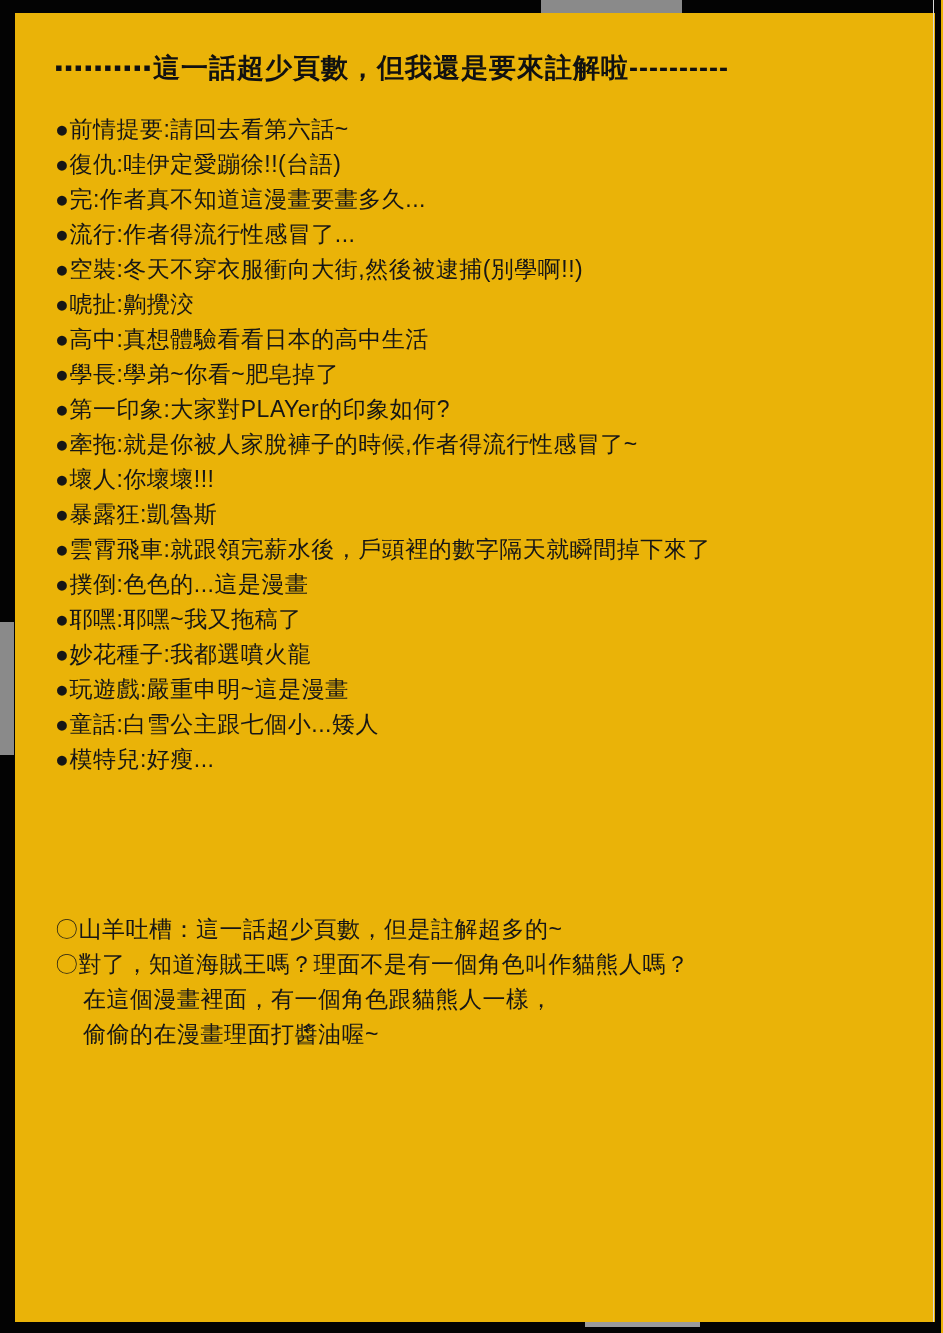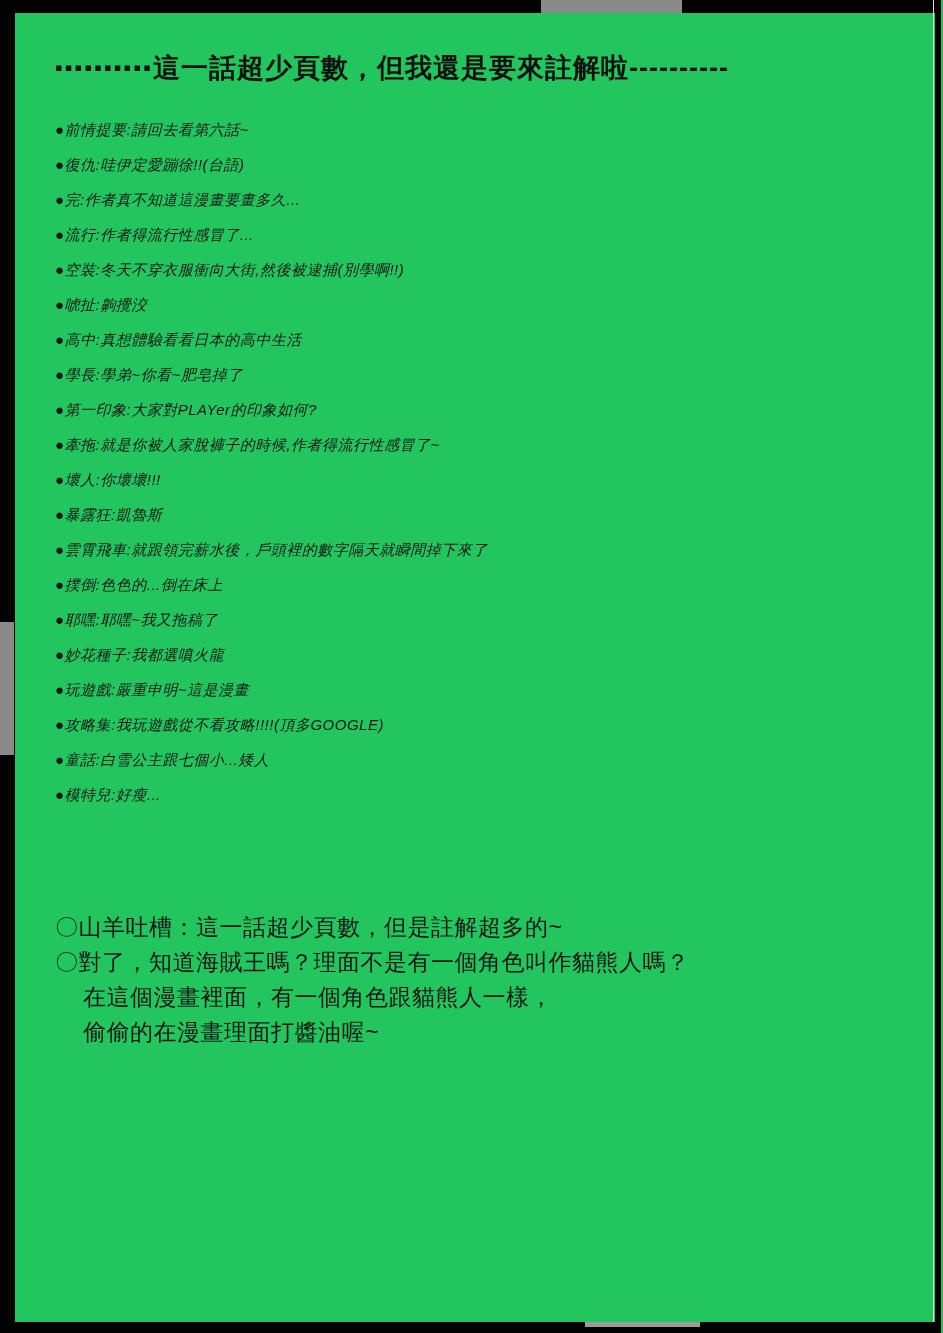--- a/index.html
+++ b/index.html
@@ -1,21 +1,21 @@
 <!DOCTYPE html>
 <html><head>
 <meta charset="utf-8">
 <style>
   * { margin: 0; padding: 0; box-sizing: border-box; }
   html, body { background: #ffffff; }
   .page {
     position: relative;
     width: 943px;
     height: 1333px;
-    background: #22c55e;
+    background: #eab308;
     overflow: hidden;
     font-family: "Liberation Sans", "DejaVu Sans", sans-serif;
     color: #161616;
   }
   
   .border-top    { position: absolute; left: 0;   top: 0;    width: 936px; height: 13px;  background: #030303; }
   .border-left   { position: absolute; left: 0;   top: 0;    width: 15px;  height: 1333px; background: #030303; }
   .border-bottom { position: absolute; left: 0;   top: 1322px; width: 941px; height: 11px; background: #030303; }
   .border-right  { position: absolute; left: 935px; top: 0;  width: 6px;   height: 1333px; background: #030303; }
   .gray-top      { position: absolute; left: 541px; top: 0;  width: 141px; height: 13px;  background: #8a8a8a; }
@@ -41,34 +41,32 @@
   
   .notes {
     position: absolute;
     left: 55px;
     top: 112px;
     width: 850px;
   }
   .note-line {
     height: 35px;
     line-height: 35px;
-    font-size: 15px;
+    font-size: 23px;
     letter-spacing: 0.5px;
     white-space: nowrap;
     color: #161616;
-    font-style: italic;
   }
 
   
   .footer {
     position: absolute;
     left: 55px;
     top: 912px;
     width: 860px;
-    font-family: Liberation Mono, monospace;
   }
   .footer-line {
     height: 35px;
     line-height: 35px;
     font-size: 23px;
     letter-spacing: 0.5px;
     white-space: nowrap;
     color: #161616;
   }
   .footer-line.indent { padding-left: 28px; }
@@ -98,25 +96,24 @@
     <div class="note-line">●流行:作者得流行性感冒了...</div>
     <div class="note-line">●空裝:冬天不穿衣服衝向大街,然後被逮捕(別學啊!!)</div>
     <div class="note-line">●唬扯:齁攪洨</div>
     <div class="note-line">●高中:真想體驗看看日本的高中生活</div>
     <div class="note-line">●學長:學弟~你看~肥皂掉了</div>
     <div class="note-line">●第一印象:大家對PLAYer的印象如何?</div>
     <div class="note-line">●牽拖:就是你被人家脫褲子的時候,作者得流行性感冒了~</div>
     <div class="note-line">●壞人:你壞壞!!!</div>
     <div class="note-line">●暴露狂:凱魯斯</div>
     <div class="note-line">●雲霄飛車:就跟領完薪水後，戶頭裡的數字隔天就瞬間掉下來了</div>
-    <div class="note-line">●撲倒:色色的...倒在床上</div>
+    <div class="note-line">●撲倒:色色的...這是漫畫</div>
     <div class="note-line">●耶嘿:耶嘿~我又拖稿了</div>
     <div class="note-line">●妙花種子:我都選噴火龍</div>
     <div class="note-line">●玩遊戲:嚴重申明~這是漫畫</div>
-    <div class="note-line">●攻略集:我玩遊戲從不看攻略!!!!(頂多GOOGLE)</div>
     <div class="note-line">●童話:白雪公主跟七個小...矮人</div>
     <div class="note-line">●模特兒:好瘦...</div>
   </div>
 
   <div class="footer">
     <div class="footer-line">〇山羊吐槽：這一話超少頁數，但是註解超多的~</div>
     <div class="footer-line">〇對了，知道海賊王嗎？理面不是有一個角色叫作貓熊人嗎？</div>
     <div class="footer-line indent">在這個漫畫裡面，有一個角色跟貓熊人一樣，</div>
     <div class="footer-line indent">偷偷的在漫畫理面打醬油喔~</div>
   </div>

